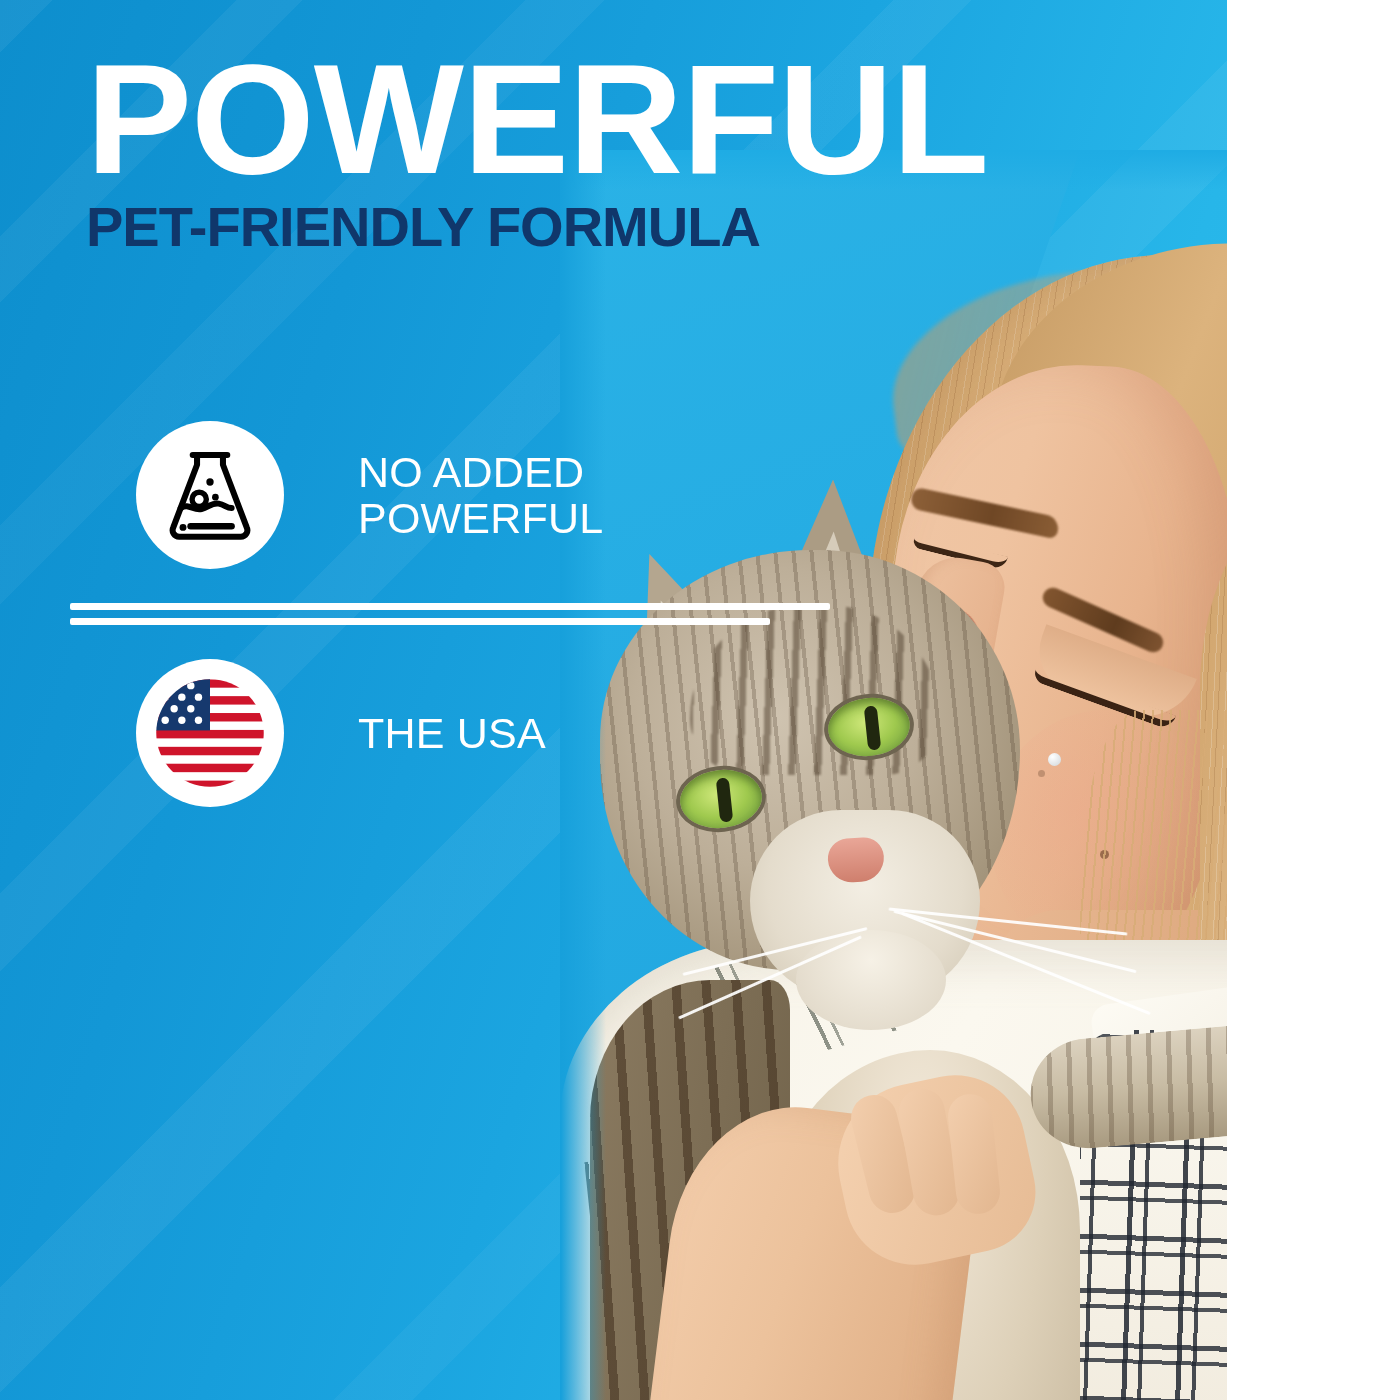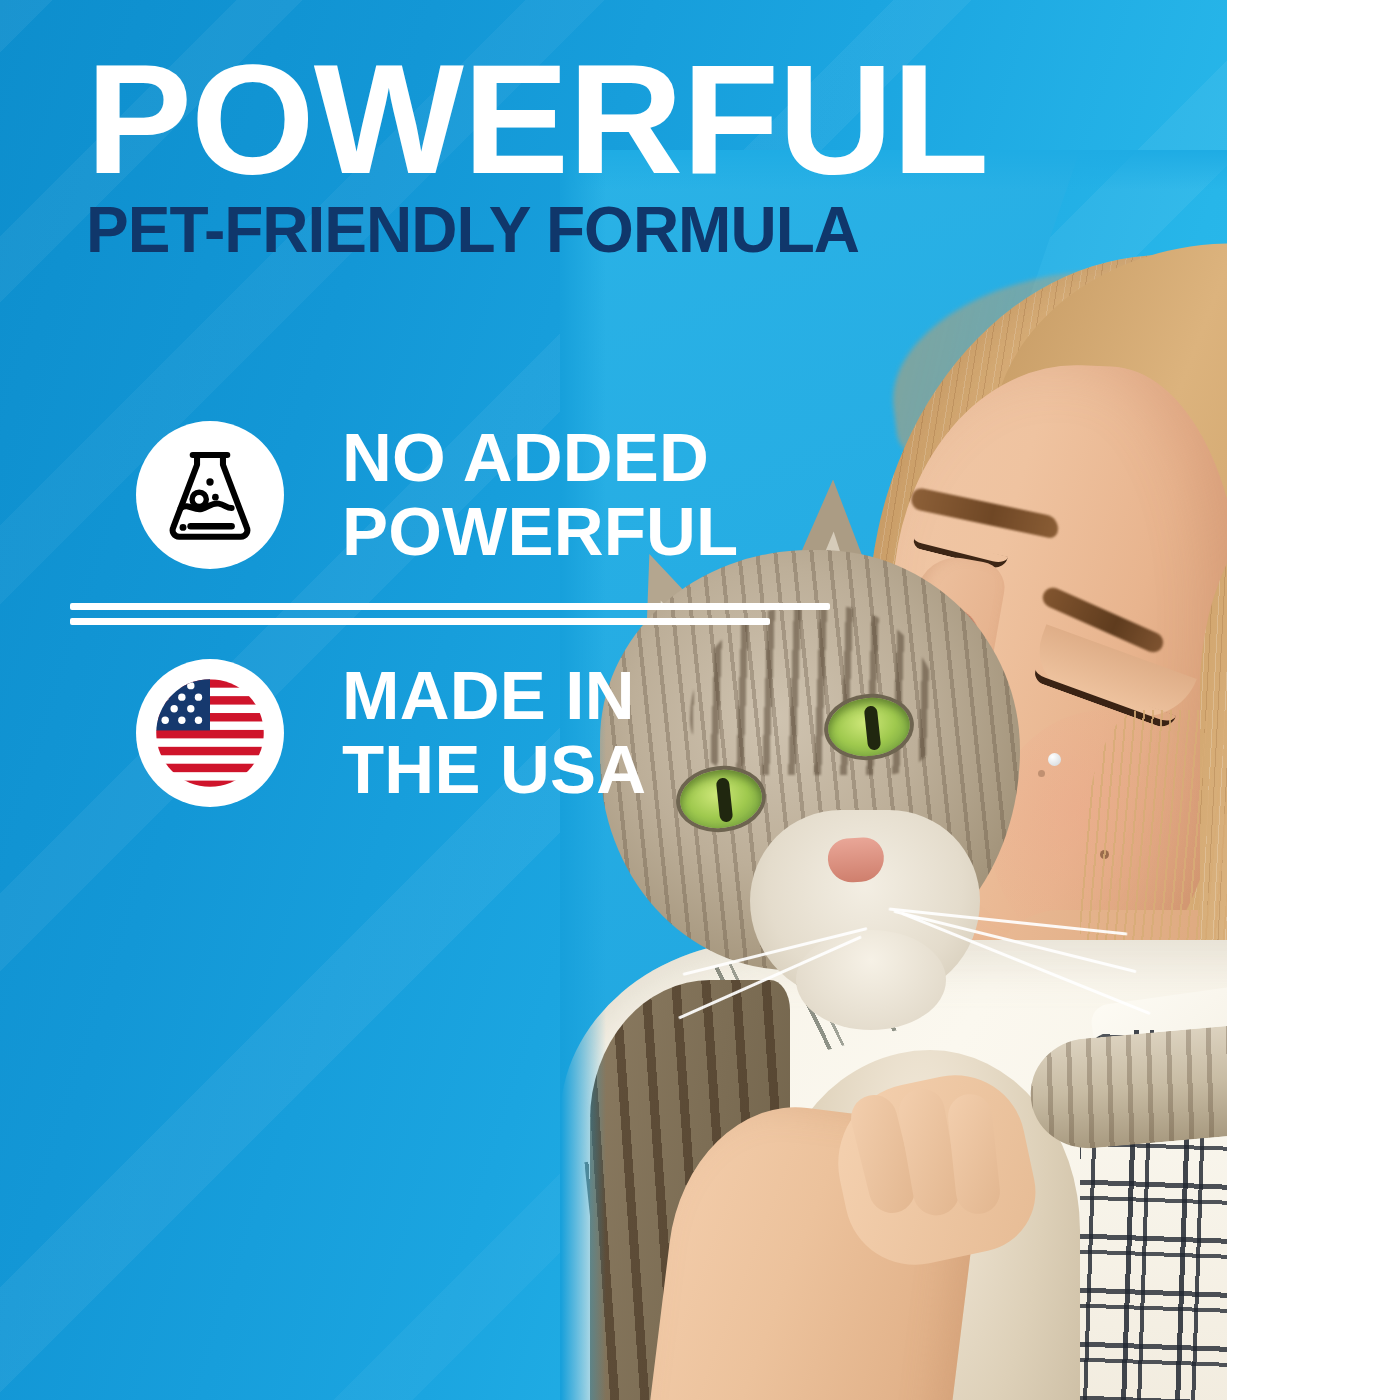--- a/index.html
+++ b/index.html
@@ -286,34 +286,34 @@
   }
 
   
   #head{ position:absolute; left:86px; top:54px; z-index:6; }
   #h1{
     font-size:156px; line-height:.84; font-weight:bold; color:#ffffff;
     letter-spacing:-1px; transform:scaleX(1.02); transform-origin:left center;
     white-space:nowrap;
   }
   #h2{
-    margin-top:16px; font-size:64px; line-height:.92; font-weight:bold;
+    margin-top:16px; font-size:56px; line-height:.92; font-weight:bold;
     color:#10376b; letter-spacing:-1px; white-space:nowrap;
   }
 
   #feat{ position:absolute; left:70px; top:395px; width:800px; z-index:6; }
   .row{ display:flex; align-items:center; min-height:200px; }
   .row.mid{ min-height:225px; }
   .badge{
     width:148px; height:148px; flex:0 0 148px; border-radius:50%;
     background:#fff; display:flex; align-items:center; justify-content:center;
     margin-left:66px;
   }
   .rtxt{
-    margin-left:58px; color:#fff; font-weight:bold; font-size:69px;
+    margin-left:74px; color:#fff; font-weight:normal; font-size:43px;
     line-height:1.07; letter-spacing:.2px;
   }
   .divider{ height:7px; background:#fff; border-radius:2px; }
   .divider.d1{ width:760px; margin:8px 0 8px 0; }
   .divider.d2{ width:700px; margin:8px 0 8px 0; }
 </style>
 </head>
 <body>
 
 <div id="stage">
@@ -447,19 +447,18 @@
                 <circle cx="22" cy="31" r="2.9"></circle>
                 <circle cx="35" cy="31" r="2.9"></circle>
               <circle cx="15" cy="40" r="2.9"></circle>
                 <circle cx="28" cy="40" r="2.9"></circle>
                 <circle cx="41" cy="40" r="2.9"></circle>
             </g>
           </g>
         </svg>
       </div>
       <div class="rtxt">
-        <div>MADE IN</div>
         <div>THE USA</div>
       </div>
     </div>
 
   </div>
 </div>
 
 </body></html>

